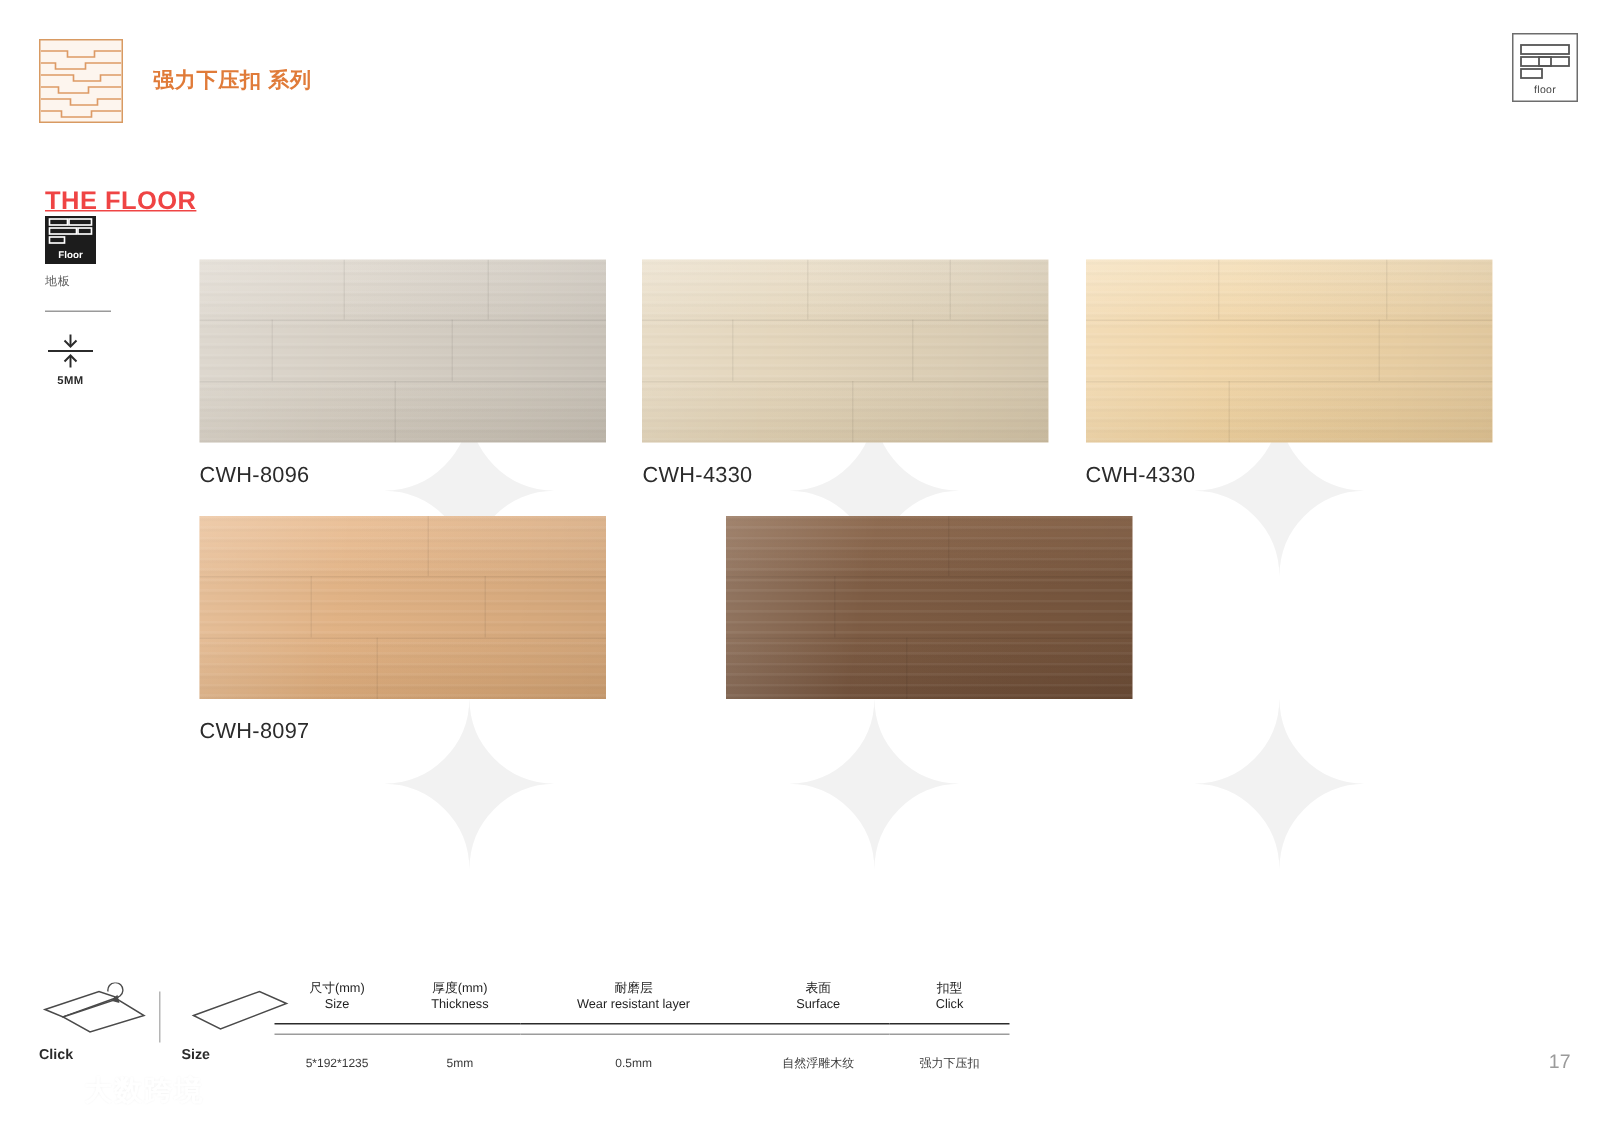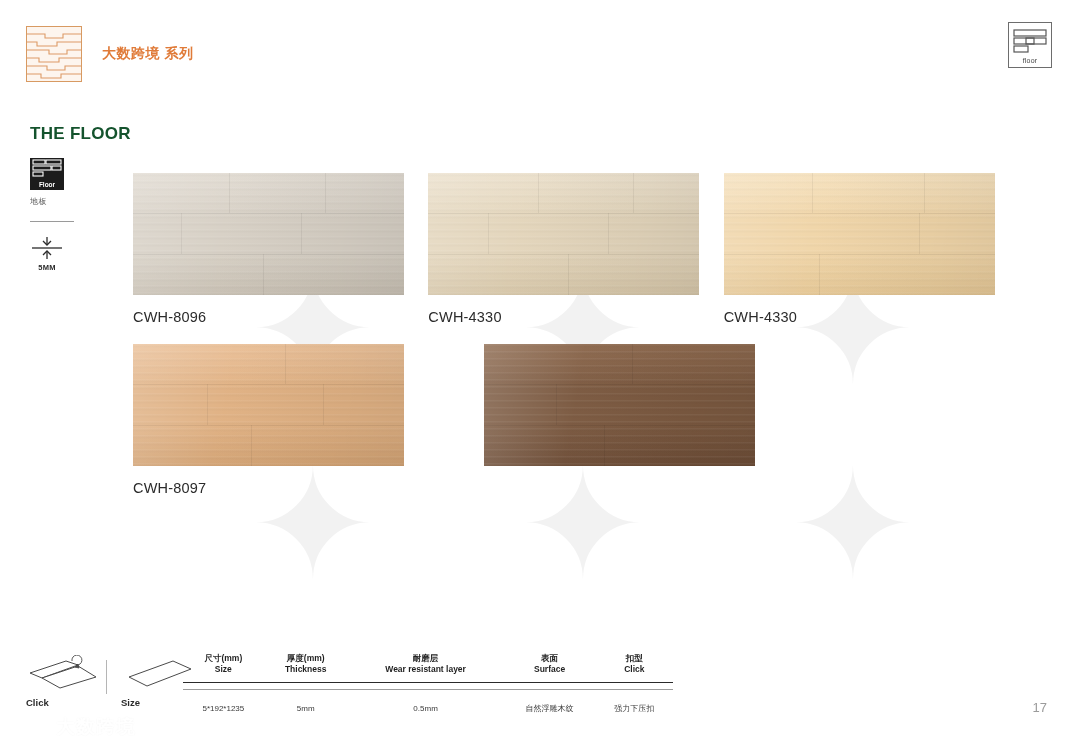--- a/index.html
+++ b/index.html
@@ -91,23 +91,24 @@
     position: absolute;
     left: 30px;
     top: 124px;
     width: 96px;
     z-index: 3;
   }
   .rail-title {
     font-size: 17px;
     font-weight: 700;
     letter-spacing: .3px;
-    color: #14532d;
+    color: #ef4444;
     white-space: nowrap;
-    margin-bottom: 14px;
+    margin-bottom: 0;
+    text-decoration: underline;
   }
   .rail-badge {
     width: 34px;
     height: 32px;
     background: #1c1c1c;
     position: relative;
     margin-bottom: 6px;
   }
   .rail-badge .rb-label {
     position: absolute;
@@ -242,21 +243,21 @@
     top: 653px;
     width: 490px;
     z-index: 3;
   }
   .spec table {
     width: 100%;
     border-collapse: collapse;
   }
   .spec th {
     font-size: 8.5px;
-    font-weight: 700;
+    font-weight: 400;
     color: #1f1f1f;
     text-align: center;
     padding: 0 2px 6px 2px;
     vertical-align: top;
     line-height: 1.35;
   }
   .spec th .cn { display: block; }
   .spec th .en { display: block; }
   .spec .rule td {
     border-top: 1.6px solid #2b2b2b;
@@ -320,21 +321,21 @@
         <g stroke="#dd9a66" stroke-width="1.1" fill="none">
           <path d="M0 7 H18 V11 H36 V7 H54"></path>
           <path d="M0 15 H10 V19 H30 V15 H54"></path>
           <path d="M0 23 H22 V27 H40 V23 H54"></path>
           <path d="M0 31 H12 V35 H32 V31 H54"></path>
           <path d="M0 39 H20 V43 H38 V39 H54"></path>
           <path d="M0 47 H14 V51 H34 V47 H54"></path>
         </g>
       </svg>
     </div>
-    <div class="series-title">大数跨境  系列</div>
+    <div class="series-title">强力下压扣  系列</div>
   </div>
 
   <div class="corner-logo">
     <svg width="42" height="30" viewBox="0 0 42 30" aria-hidden="true" style="display:block;margin:4px auto 0;">
       <g stroke="#555" stroke-width="1.2" fill="none">
         <rect x="5" y="3" width="32" height="6"></rect>
         <rect x="5" y="11" width="20" height="6"></rect>
         <rect x="17" y="11" width="20" height="6"></rect>
         <rect x="5" y="19" width="14" height="6"></rect>
       </g>

